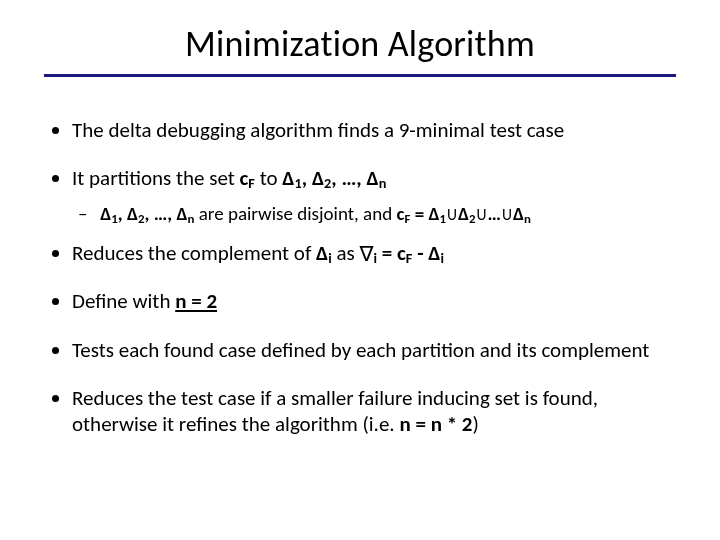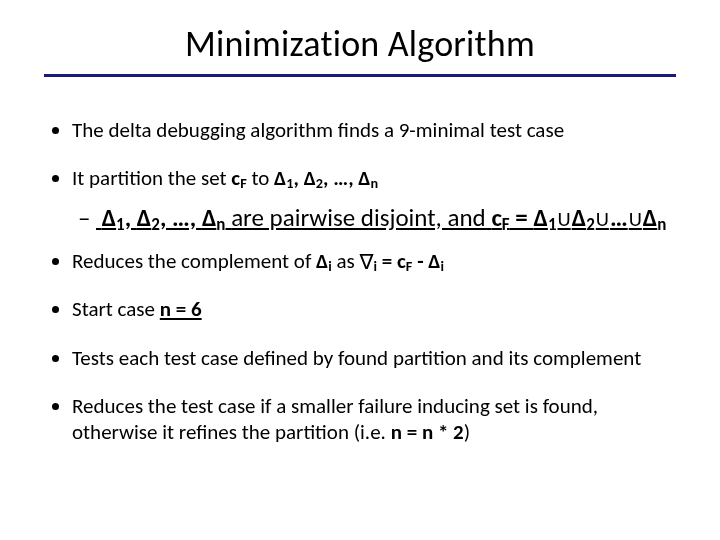--- a/index.html
+++ b/index.html
@@ -39,23 +39,22 @@
     line-height: 1.25;
     margin: 0 0 22px 0;
   }
   ul.top > li.tight { margin-bottom: 14px; }
   ul.sub {
     list-style: none;
     margin: 10px 0 4px 0;
     padding-left: 24px;
   }
   ul.sub > li {
-    font-size: 25px;
+    font-size: 19px;
     line-height: 1.3;
-    text-decoration: underline;
   }
   ul.sub > li::before {
     content: "–";
     display: inline-block;
     width: 18px;
     margin-left: -18px;
   }
   .subscr {
     font-size: 0.68em;
     vertical-align: -0.22em;
@@ -78,40 +77,40 @@
     <hr class="rule">
   </div>
 
   <ul class="top">
 
     <li>
       <span>The delta debugging algorithm finds a 9-minimal test case</span>
     </li>
 
     <li class="tight">
-      <span>It partition the set </span><span class="b"><span>c</span><span class="subscr">F</span></span><span> to </span><span class="b"><span>Δ</span><span class="subscr">1</span><span>, </span><span>Δ</span><span class="subscr">2</span><span>, …, </span><span>Δ</span><span class="subscr">n</span></span>
+      <span>It partitions the set </span><span class="b"><span>c</span><span class="subscr">F</span></span><span> to </span><span class="b"><span>Δ</span><span class="subscr">1</span><span>, </span><span>Δ</span><span class="subscr">2</span><span>, …, </span><span>Δ</span><span class="subscr">n</span></span>
 
       <ul class="sub">
         <li>
           <span class="b"><span>Δ</span><span class="subscr">1</span><span>, </span><span>Δ</span><span class="subscr">2</span><span>, …, </span><span>Δ</span><span class="subscr">n</span></span>
           <span> </span><span>are pairwise disjoint, and </span><span class="b"><span>c</span><span class="subscr">F</span><span> = </span><span>Δ</span><span class="subscr">1</span></span><span class="smallup">U</span><span class="b"><span>Δ</span><span class="subscr">2</span></span><span class="smallup">U</span><span class="b">…</span><span class="smallup">U</span><span class="b"><span>Δ</span><span class="subscr">n</span></span>
         </li>
       </ul>
     </li>
 
     <li>
       <span>Reduces the complement of </span><span class="b"><span>Δ</span><span class="subscr">i</span></span><span>  as </span><span class="nabla">∇</span><span class="subscr b">i</span><span class="b"><span> = </span><span>c</span><span class="subscr">F</span><span> - </span><span>Δ</span><span class="subscr">i</span></span>
     </li>
 
     <li>
-      <span>Start case </span><span class="b" style="text-decoration: underline;">n = 6</span>
+      <span>Define with </span><span class="b" style="text-decoration: underline;">n = 2</span>
     </li>
 
     <li>
-      <span>Tests each test case defined by found partition and its complement</span>
+      <span>Tests each found case defined by each partition and its complement</span>
     </li>
 
     <li>
-      <span>Reduces the test case if a smaller failure inducing set is found, otherwise it refines the partition (i.e. </span><span class="b" style="">n = n * 2</span><span>)</span>
+      <span>Reduces the test case if a smaller failure inducing set is found, otherwise it refines the algorithm (i.e. </span><span class="b" style="">n = n * 2</span><span>)</span>
     </li>
 
   </ul>
 </div>
 
 </body></html>

